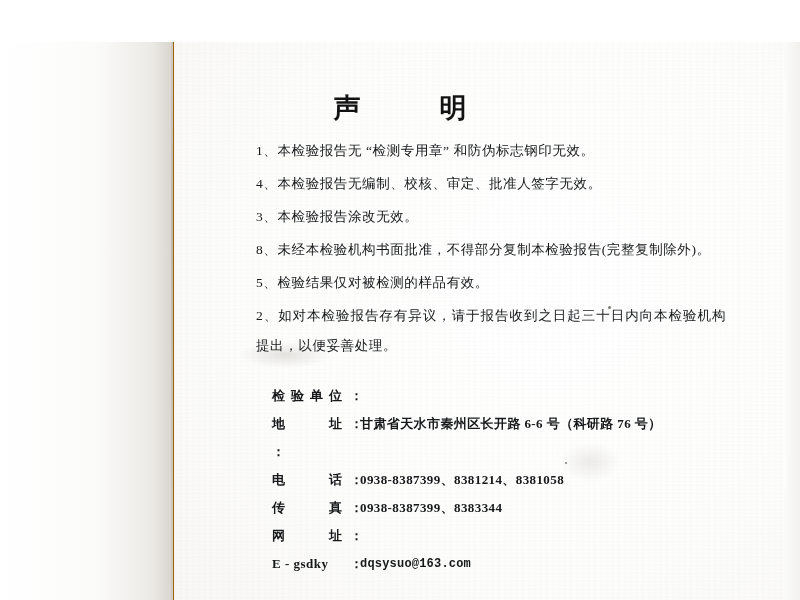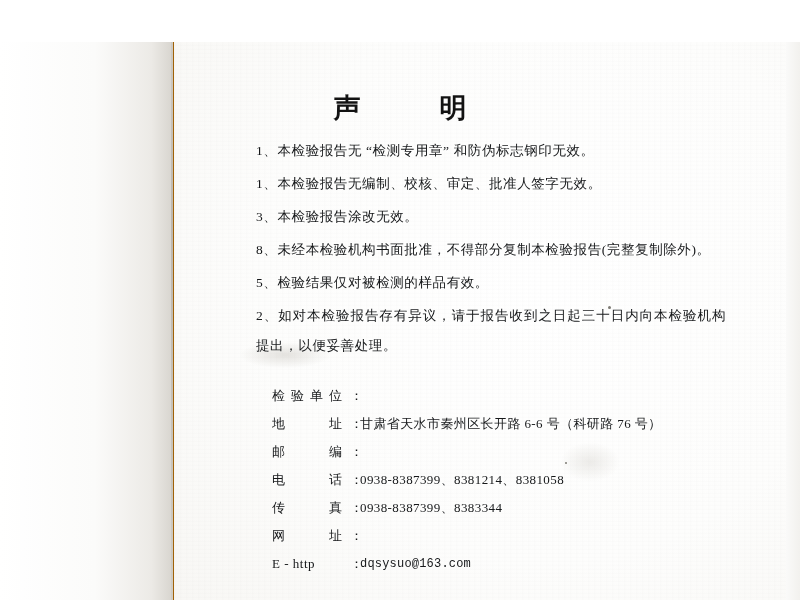--- a/index.html
+++ b/index.html
@@ -115,20 +115,21 @@
     left: 272px;
     top: 340px;
     width: 450px;
   }
   .c-row {
     display: flex;
     align-items: flex-end;
     font-size: 13px;
     line-height: 28px;
     color: #16181a;
+    font-weight: bold;
   }
   .c-label {
     width: 78px;
     flex: 0 0 78px;
     letter-spacing: 6px;
     white-space: nowrap;
   }
   .c-label.wide {
     letter-spacing: 0.5px;
   }
@@ -166,56 +167,55 @@
   <div class="edge-right"></div>
   <div class="smudge1"></div>
   <div class="smudge2"></div>
   <div class="speck" style="left:608px; top:264px;"></div>
   <div class="speck" style="left:565px; top:420px; width:2px; height:2px;"></div>
 
   <div class="title">声　明</div>
 
   <div class="clauses">
     <div class="clause">1、本检验报告无 “检测专用章” 和防伪标志钢印无效。</div>
-    <div class="clause">1、本检验报告无编制、校核、审定、批准人签字无效。</div>
+    <div class="clause">4、本检验报告无编制、校核、审定、批准人签字无效。</div>
     <div class="clause">3、本检验报告涂改无效。</div>
     <div class="clause">8、未经本检验机构书面批准，不得部分复制本检验报告(完整复制除外)。</div>
     <div class="clause">5、检验结果仅对被检测的样品有效。</div>
     <div class="clause indent-wrap">2、如对本检验报告存有异议，请于报告收到之日起三十日内向本检验机构提出，以便妥善处理。</div>
   </div>
 
   <div class="contact">
     <div class="c-row">
       <span class="c-label">检验单位</span>
       <span class="c-sep">：</span>
     </div>
     <div class="c-row">
       <span class="c-label">地　　址</span>
       <span class="c-sep">：</span>
       <span class="c-value">甘肃省天水市秦州区长开路 6-6 号（科研路 76 号）</span>
     </div>
     <div class="c-row">
-      <span class="c-label">邮　　编</span>
       <span class="c-sep">：</span>
     </div>
     <div class="c-row">
       <span class="c-label">电　　话</span>
       <span class="c-sep">：</span>
       <span class="c-value">0938-8387399、8381214、8381058</span>
     </div>
     <div class="c-row">
       <span class="c-label">传　　真</span>
       <span class="c-sep">：</span>
       <span class="c-value">0938-8387399、8383344</span>
     </div>
     <div class="c-row">
       <span class="c-label">网　　址</span>
       <span class="c-sep">：</span>
     </div>
     <div class="c-row">
-      <span class="c-label wide">E - http</span>
+      <span class="c-label wide">E - gsdky</span>
       <span class="c-sep">：</span>
       <span class="c-value mono">dqsysuo@163.com</span>
     </div>
   </div>
 
   <div class="bottom-dot"></div>
 </div>
 
 </body></html>

